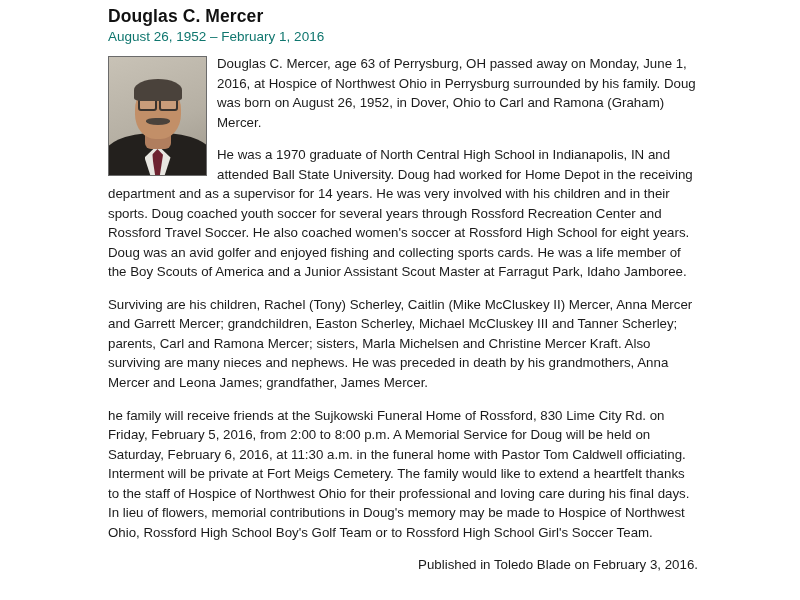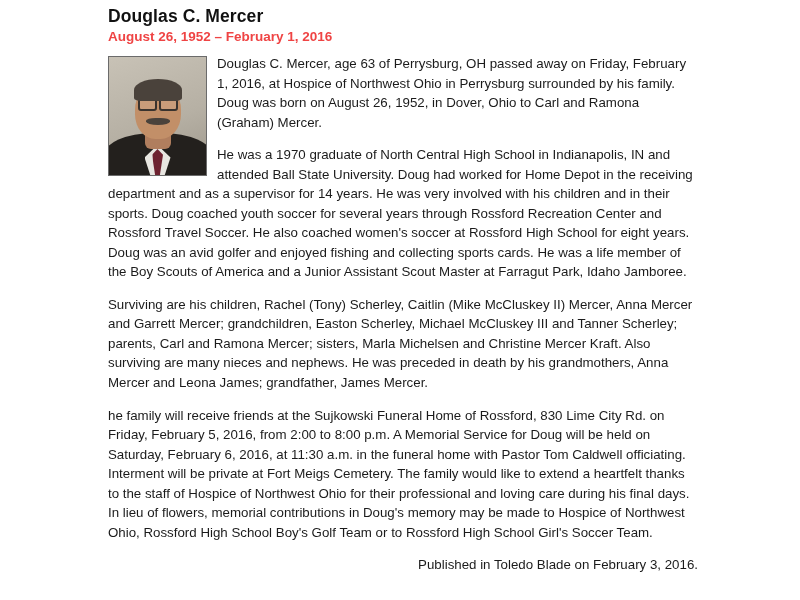--- a/index.html
+++ b/index.html
@@ -21,23 +21,23 @@
   }
   .name {
     font-size: 17.5px;
     font-weight: bold;
     letter-spacing: 0.1px;
     margin: 0 0 2px 0;
     color: #111111;
   }
   .dates {
     font-size: 13.5px;
-    font-weight: bold;
+    font-weight: normal;
     margin: 0 0 10px 0;
-    color: #ef4444;
+    color: #0f766e;
   }
   .body-wrap {
     position: relative;
     font-size: 13.3px;
     line-height: 1.47;
     color: #1b1b1b;
     text-align: left;
   }
   .portrait {
     float: left;
@@ -151,20 +151,20 @@
       <div class="shoulders"></div>
       <div class="shirt"></div>
       <div class="tie"></div>
       <div class="neck"></div>
       <div class="head"></div>
       <div class="mustache"></div>
       <div class="glasses"></div>
       <div class="hair"></div>
     </div>
 
-    <p class="para">Douglas C. Mercer, age 63 of Perrysburg, OH passed away on Friday, February 1, 2016, at Hospice of Northwest Ohio in Perrysburg surrounded by his family. Doug was born on August 26, 1952, in Dover, Ohio to Carl and Ramona (Graham) Mercer.</p>
+    <p class="para">Douglas C. Mercer, age 63 of Perrysburg, OH passed away on Monday, June 1, 2016, at Hospice of Northwest Ohio in Perrysburg surrounded by his family. Doug was born on August 26, 1952, in Dover, Ohio to Carl and Ramona (Graham) Mercer.</p>
     <p class="para">He was a 1970 graduate of North Central High School in Indianapolis, IN and attended Ball State University. Doug had worked for Home Depot in the receiving department and as a supervisor for 14 years. He was very involved with his children and in their sports. Doug coached youth soccer for several years through Rossford Recreation Center and Rossford Travel Soccer. He also coached women's soccer at Rossford High School for eight years. Doug was an avid golfer and enjoyed fishing and collecting sports cards. He was a life member of the Boy Scouts of America and a Junior Assistant Scout Master at Farragut Park, Idaho Jamboree.</p>
     <p class="para">Surviving are his children, Rachel (Tony) Scherley, Caitlin (Mike McCluskey II) Mercer, Anna Mercer and Garrett Mercer; grandchildren, Easton Scherley, Michael McCluskey III and Tanner Scherley; parents, Carl and Ramona Mercer; sisters, Marla Michelsen and Christine Mercer Kraft. Also surviving are many nieces and nephews. He was preceded in death by his grandmothers, Anna Mercer and Leona James; grandfather, James Mercer.</p>
     <p class="para">he family will receive friends at the Sujkowski Funeral Home of Rossford, 830 Lime City Rd. on Friday, February 5, 2016, from 2:00 to 8:00 p.m. A Memorial Service for Doug will be held on Saturday, February 6, 2016, at 11:30 a.m. in the funeral home with Pastor Tom Caldwell officiating. Interment will be private at Fort Meigs Cemetery. The family would like to extend a heartfelt thanks to the staff of Hospice of Northwest Ohio for their professional and loving care during his final days. In lieu of flowers, memorial contributions in Doug's memory may be made to Hospice of Northwest Ohio, Rossford High School Boy's Golf Team or to Rossford High School Girl's Soccer Team.</p>
     <p class="para published">Published in Toledo Blade on February 3, 2016.</p>
 
   </div>
 </div>
 
 </body></html>

